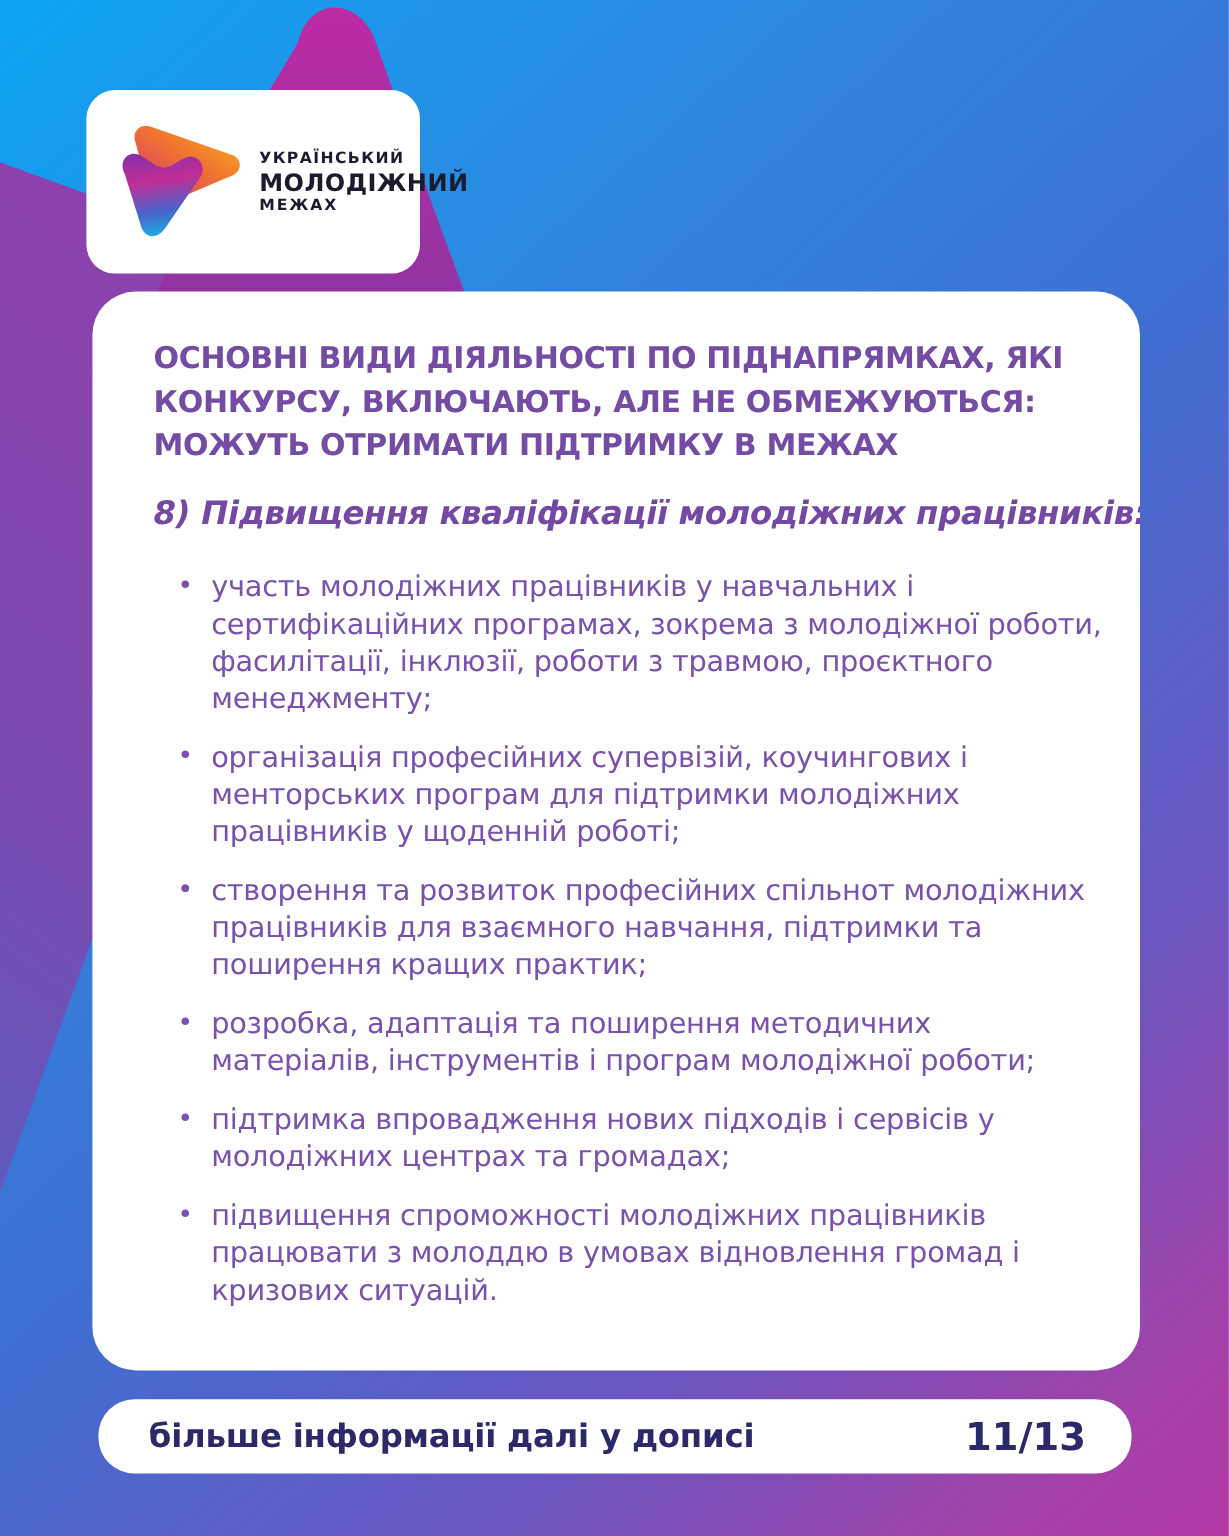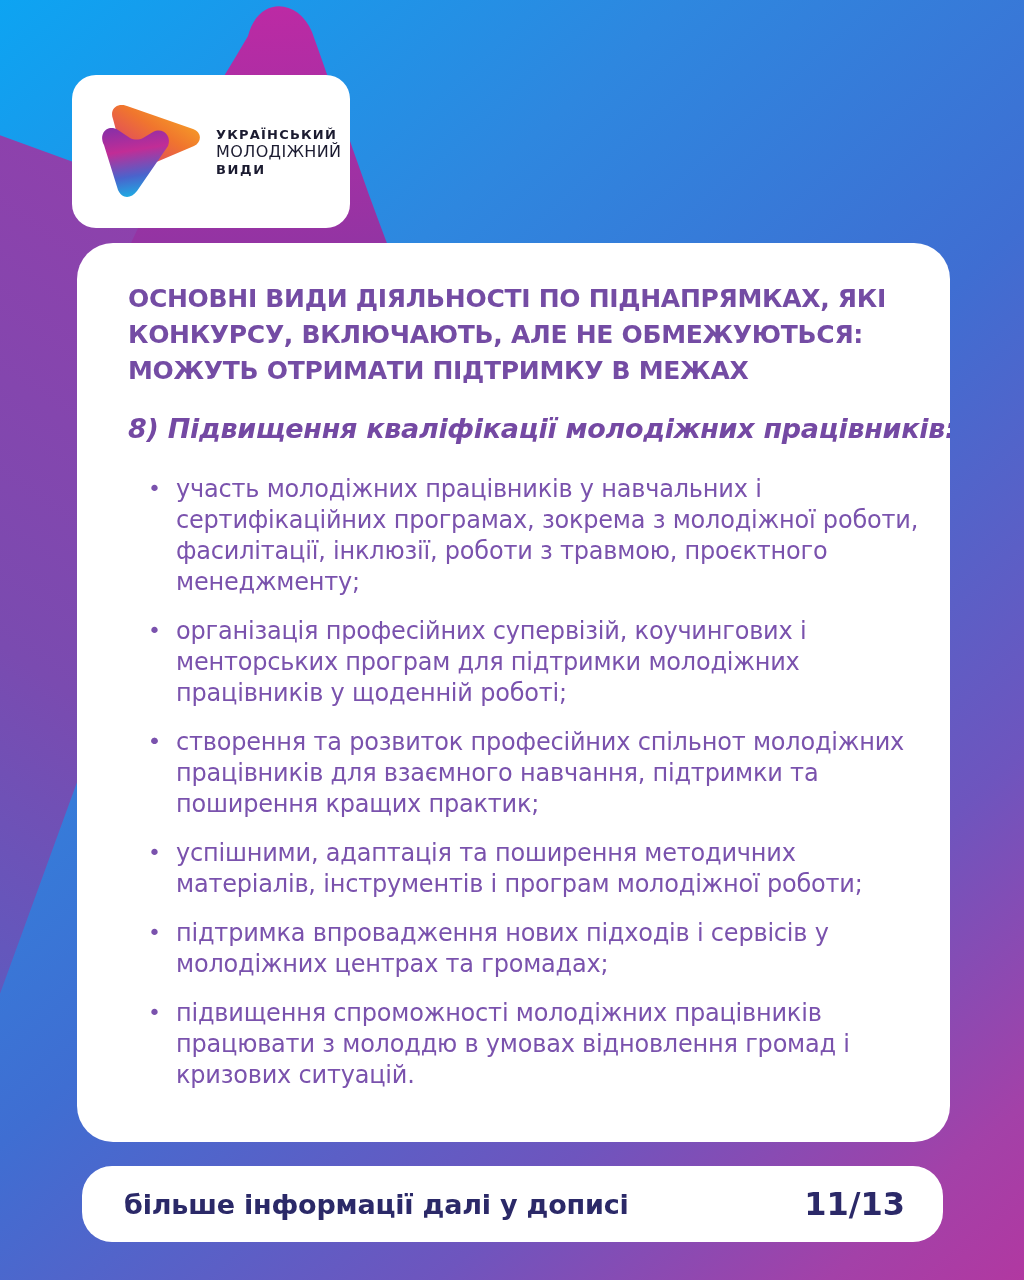--- a/index.html
+++ b/index.html
@@ -14,40 +14,40 @@
     transform:rotate(20deg);border-radius:90px;
     background:linear-gradient(195deg,#8E41AC 5%,#7A4BB0 45%,#4E63C8 90%);
   }
   .blob-svg{left:100px;top:-12px;}
   .card{position:absolute;background:#ffffff;z-index:2;}
   .logo-card{left:72px;top:75px;width:278px;height:153px;border-radius:24px;}
   .logo-inner{display:flex;align-items:center;height:100%;padding:0 4px 0 26px;box-sizing:border-box;}
   .logo-mark{flex:0 0 auto;margin-right:14px;}
   .logo-text{color:#1B1B30;line-height:1;}
   .logo-l1{font-size:13px;font-weight:700;letter-spacing:1.2px;margin-bottom:3px;}
-  .logo-l2{font-size:16px;font-weight:400;letter-spacing:0.4px;margin-bottom:3px;}
+  .logo-l2{font-size:20px;font-weight:700;letter-spacing:0.4px;margin-bottom:3px;}
   .logo-l3{font-size:13px;font-weight:700;letter-spacing:1.6px;}
   .main-card{
     left:77px;top:243px;width:873px;height:899px;border-radius:36px;
     box-sizing:border-box;padding:38px 28px 15px 51px;overflow:hidden;
   }
   .heading{color:#744CA4;font-weight:800;font-size:25px;line-height:36px;letter-spacing:-0.3px;}
   .heading div{white-space:nowrap;}
   .subheading{
     color:#7449A3;font-weight:700;font-style:italic;font-size:27px;
     margin-top:24px;white-space:nowrap;letter-spacing:-0.3px;
   }
   ul.bullets{list-style:none;margin:30px 0 0 0;padding:0 2px 0 18px;}
   .bullet-item{
     position:relative;color:#7A52AD;font-size:24px;line-height:31px;
     padding-left:30px;margin-bottom:18px;letter-spacing:-0.2px;
   }
   .bullet-item .dot{position:absolute;left:2px;top:-1px;font-size:22px;color:#7A52AD;}
   .footer-bar{
-    left:82px;top:1166px;width:861px;height:76px;border-radius:30px;
+    left:82px;top:1166px;width:861px;height:62px;border-radius:30px;
     display:flex;align-items:center;justify-content:space-between;
     box-sizing:border-box;padding:0 38px 0 42px;
   }
   .footer-text{color:#2B2968;font-size:27px;font-weight:600;letter-spacing:-0.2px;}
   .footer-page{color:#2B2968;font-size:32px;font-weight:700;}
 </style>
 </head>
 <body>
 
 <div class="shape band"></div>
@@ -76,21 +76,21 @@
             <stop offset="0.7" stop-color="#4A63CC"></stop>
             <stop offset="1" stop-color="#1CAEE4"></stop>
         </linearGradient>
       </defs>
       <path d="M15 14 C11 4 20 -3 29 1 L95 24 C104 27 104 37 96 41 L42 64 C33 68 25 64 26 55 Z" fill="url(#lg1)"></path>
       <path d="M6 40 C0 28 10 19 20 25 L32 33 C36 35 41 35 45 33 L55 27 C65 22 74 31 70 41 L39 86 C33 94 24 94 20 85 Z" fill="url(#lg2)"></path>
     </svg>
     <div class="logo-text">
       <div class="logo-l1">УКРАЇНСЬКИЙ</div>
       <div class="logo-l2">МОЛОДІЖНИЙ</div>
-      <div class="logo-l3">ВИДИ</div>
+      <div class="logo-l3">МЕЖАХ</div>
     </div>
   </div>
 </div>
 
 <div class="card main-card">
   <div class="heading">
     <div>ОСНОВНІ ВИДИ ДІЯЛЬНОСТІ ПО ПІДНАПРЯМКАХ, ЯКІ</div>
     <div>КОНКУРСУ, ВКЛЮЧАЮТЬ, АЛЕ НЕ ОБМЕЖУЮТЬСЯ:</div>
     <div>МОЖУТЬ ОТРИМАТИ ПІДТРИМКУ В МЕЖАХ</div>
   </div>
@@ -107,21 +107,21 @@
     </li>
       <li class="bullet-item">
       <span class="dot">•</span>
     </li>
       <li class="bullet-item">
       <span class="dot">•</span>
       <span>створення та розвиток професійних спільнот молодіжних працівників для взаємного навчання, підтримки та поширення кращих практик;</span>
     </li>
       <li class="bullet-item">
       <span class="dot">•</span>
-      <span>успішними, адаптація та поширення методичних матеріалів, інструментів і програм молодіжної роботи;</span>
+      <span>розробка, адаптація та поширення методичних матеріалів, інструментів і програм молодіжної роботи;</span>
     </li>
       <li class="bullet-item">
       <span class="dot">•</span>
       <span>підтримка впровадження нових підходів і сервісів у молодіжних центрах та громадах;</span>
     </li>
       <li class="bullet-item">
       <span class="dot">•</span>
       <span>підвищення спроможності молодіжних працівників працювати з молоддю в умовах відновлення громад і кризових ситуацій.</span>
     </li>
     </ul>

